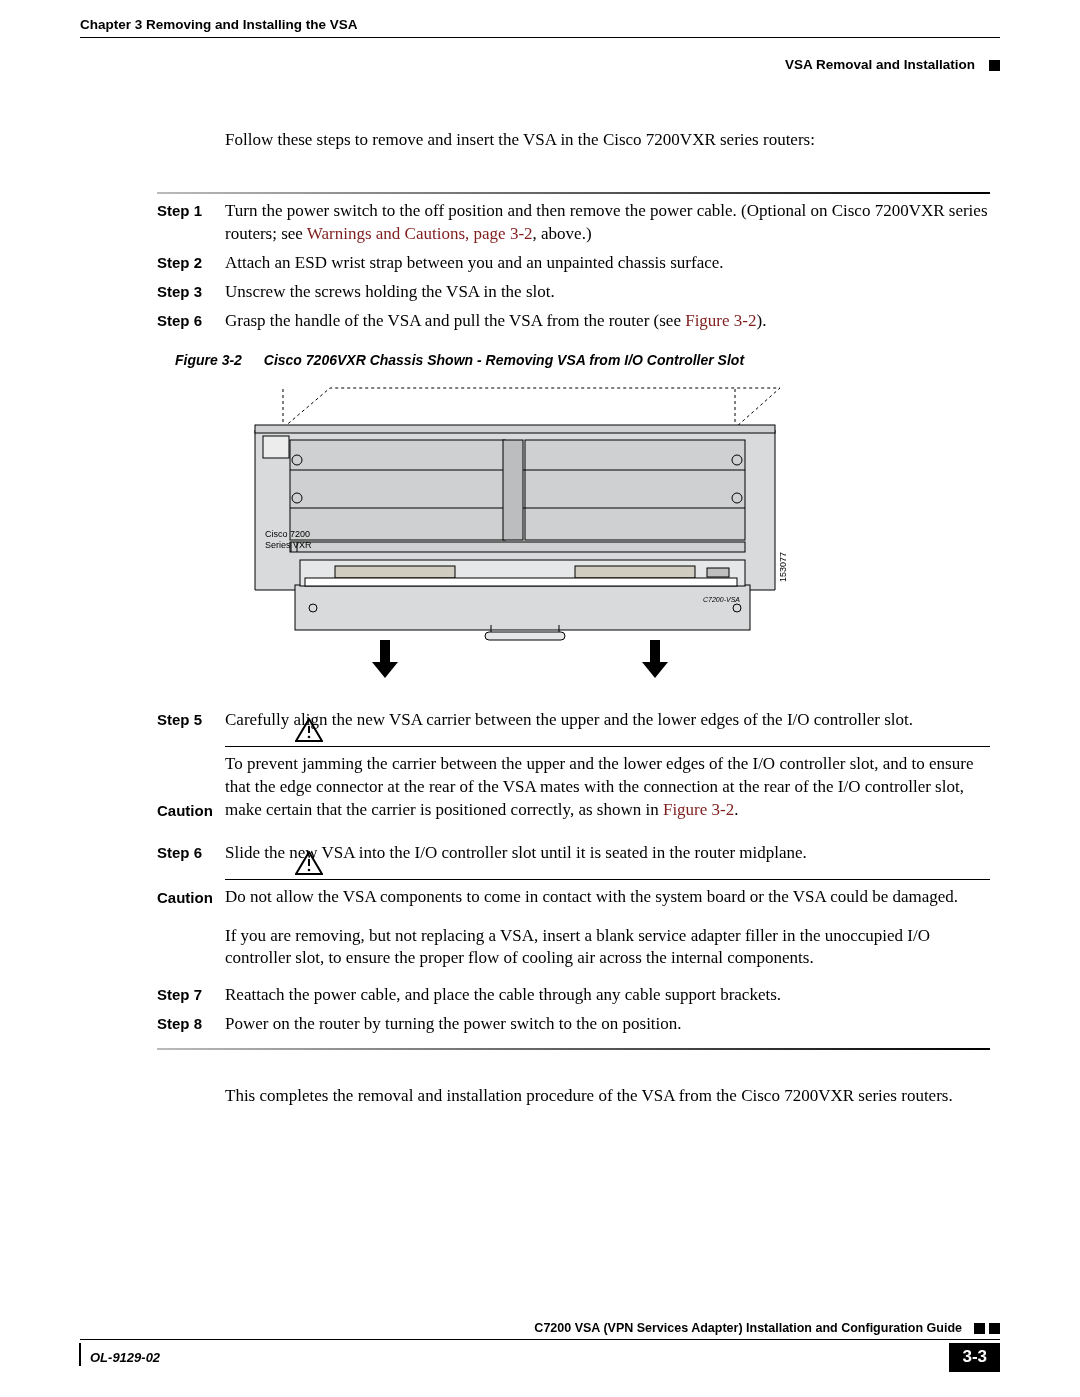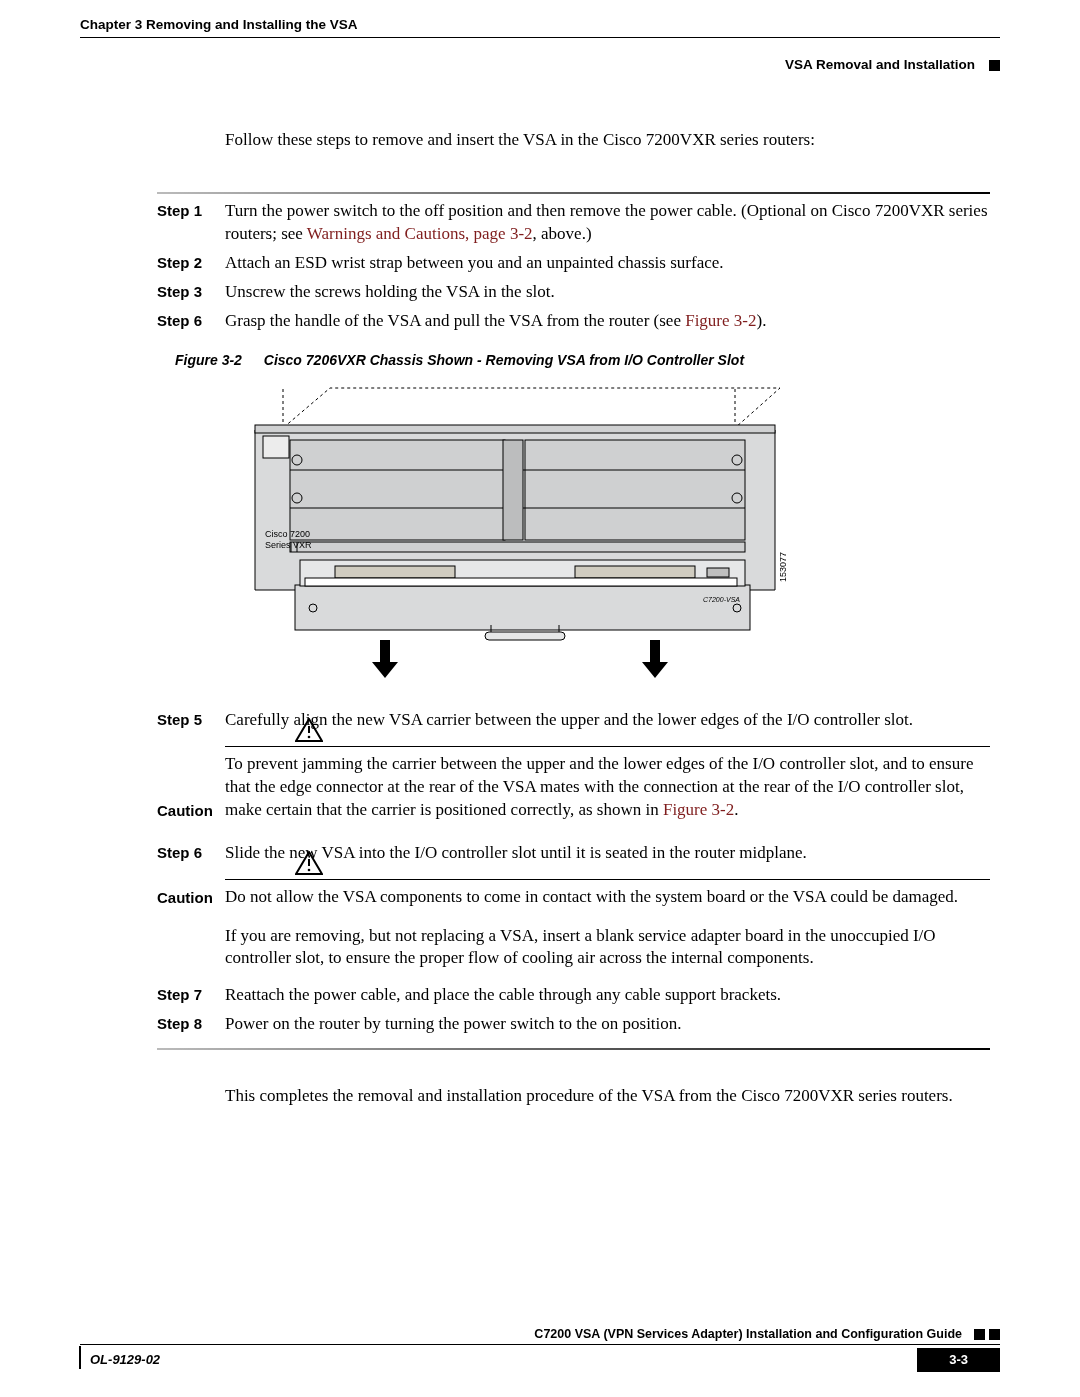--- a/index.html
+++ b/index.html
@@ -129,22 +129,22 @@
     margin-right: 8px;
   }
   .footer-hr { border: none; border-top: 1px solid #000; }
   .footer-bottom {
     display: flex; justify-content: space-between; align-items: center;
     margin-top: 3px;
   }
   .ol-num { font-family: Arial, Helvetica, sans-serif; font-weight: bold; font-size: 13px; }
   .pagenum {
     background: #000; color: #fff;
-    font-family: Arial, Helvetica, sans-serif; font-weight: bold; font-size: 13px;
-    padding: 3px 32px;
+    font-family: Arial, Helvetica, sans-serif; font-weight: bold; font-size: 17px;
+    padding: 3px 13px;
   }
   .left-tick {
     position: absolute; left: -1px; bottom: 0; width: 2px; height: 23px; background: #000;
   }
 </style>
 </head>
 <body>
 
 <div class="page">
   <div class="header-row">
@@ -294,21 +294,21 @@
         </div>
         <div class="caution-sep-outer">
             <hr class="caution-sep">
           </div>
         <div class="caution-row">
           <div class="caution-left">Caution</div>
           <div class="step-text">Do not allow the VSA components to come in contact with the system board or the VSA could be damaged.</div>
         </div>
       </div>
 
-      <p style="margin-top:16px;">If you are removing, but not replacing a VSA, insert a blank service adapter board in the unoccupied I/O controller slot, to ensure the proper flow of cooling air across the internal components.</p>
+      <p style="margin-top:16px;">If you are removing, but not replacing a VSA, insert a blank service adapter filler in the unoccupied I/O controller slot, to ensure the proper flow of cooling air across the internal components.</p>
 
       <div class="step-row" style="margin-top:14px;">
         <div class="step-label">Step 7</div>
         <div class="step-text">Reattach the power cable, and place the cable through any cable support brackets.</div>
       </div>
 
       <div class="step-row">
         <div class="step-label">Step 8</div>
         <div class="step-text">Power on the router by turning the power switch to the on position.</div>
       </div>

